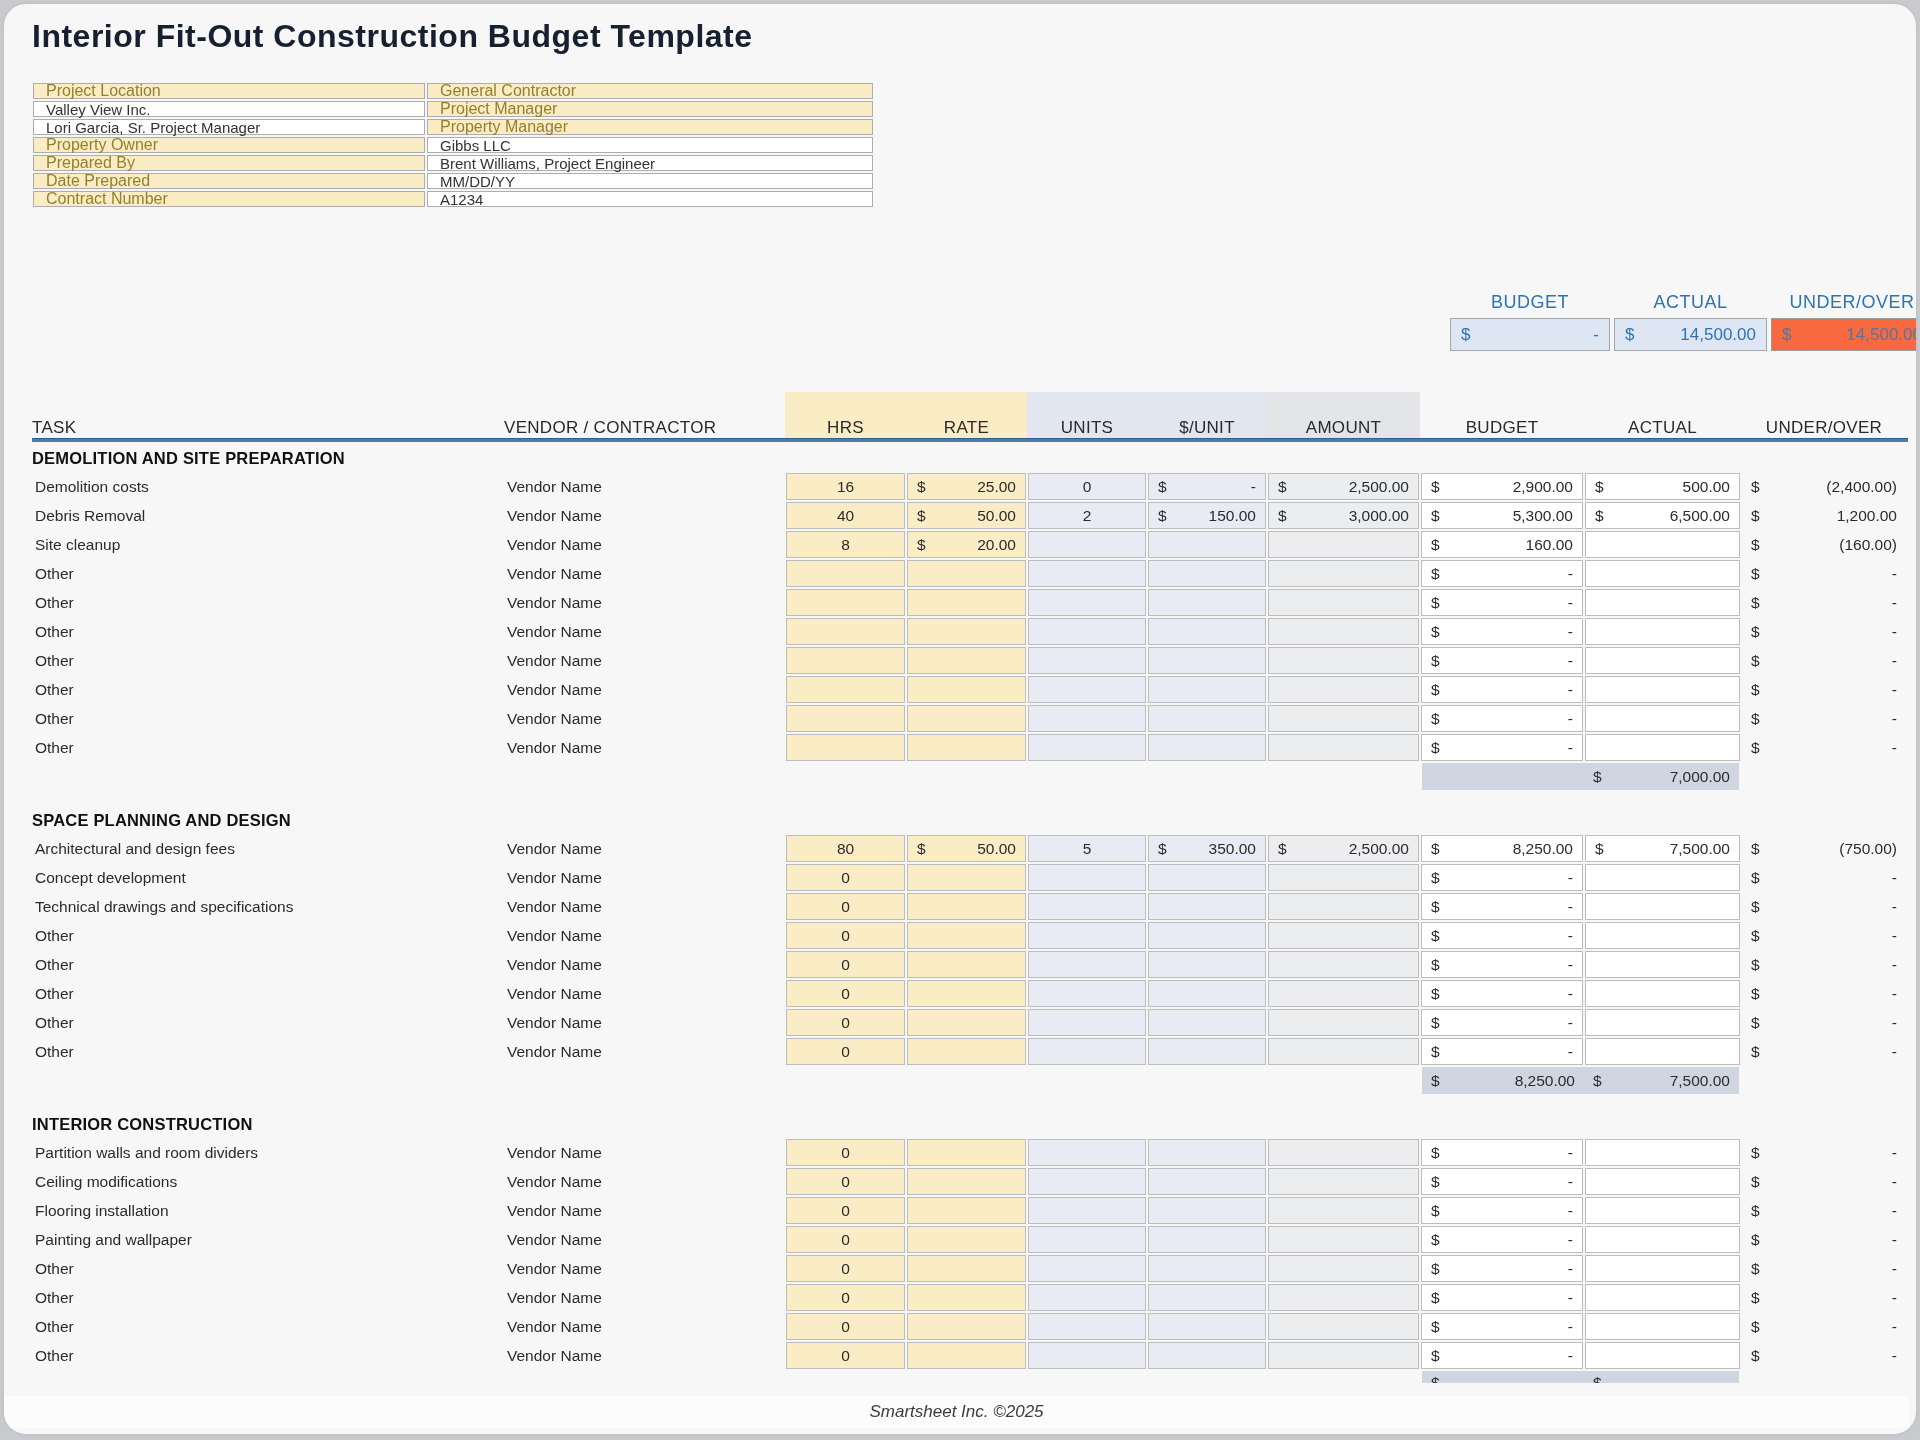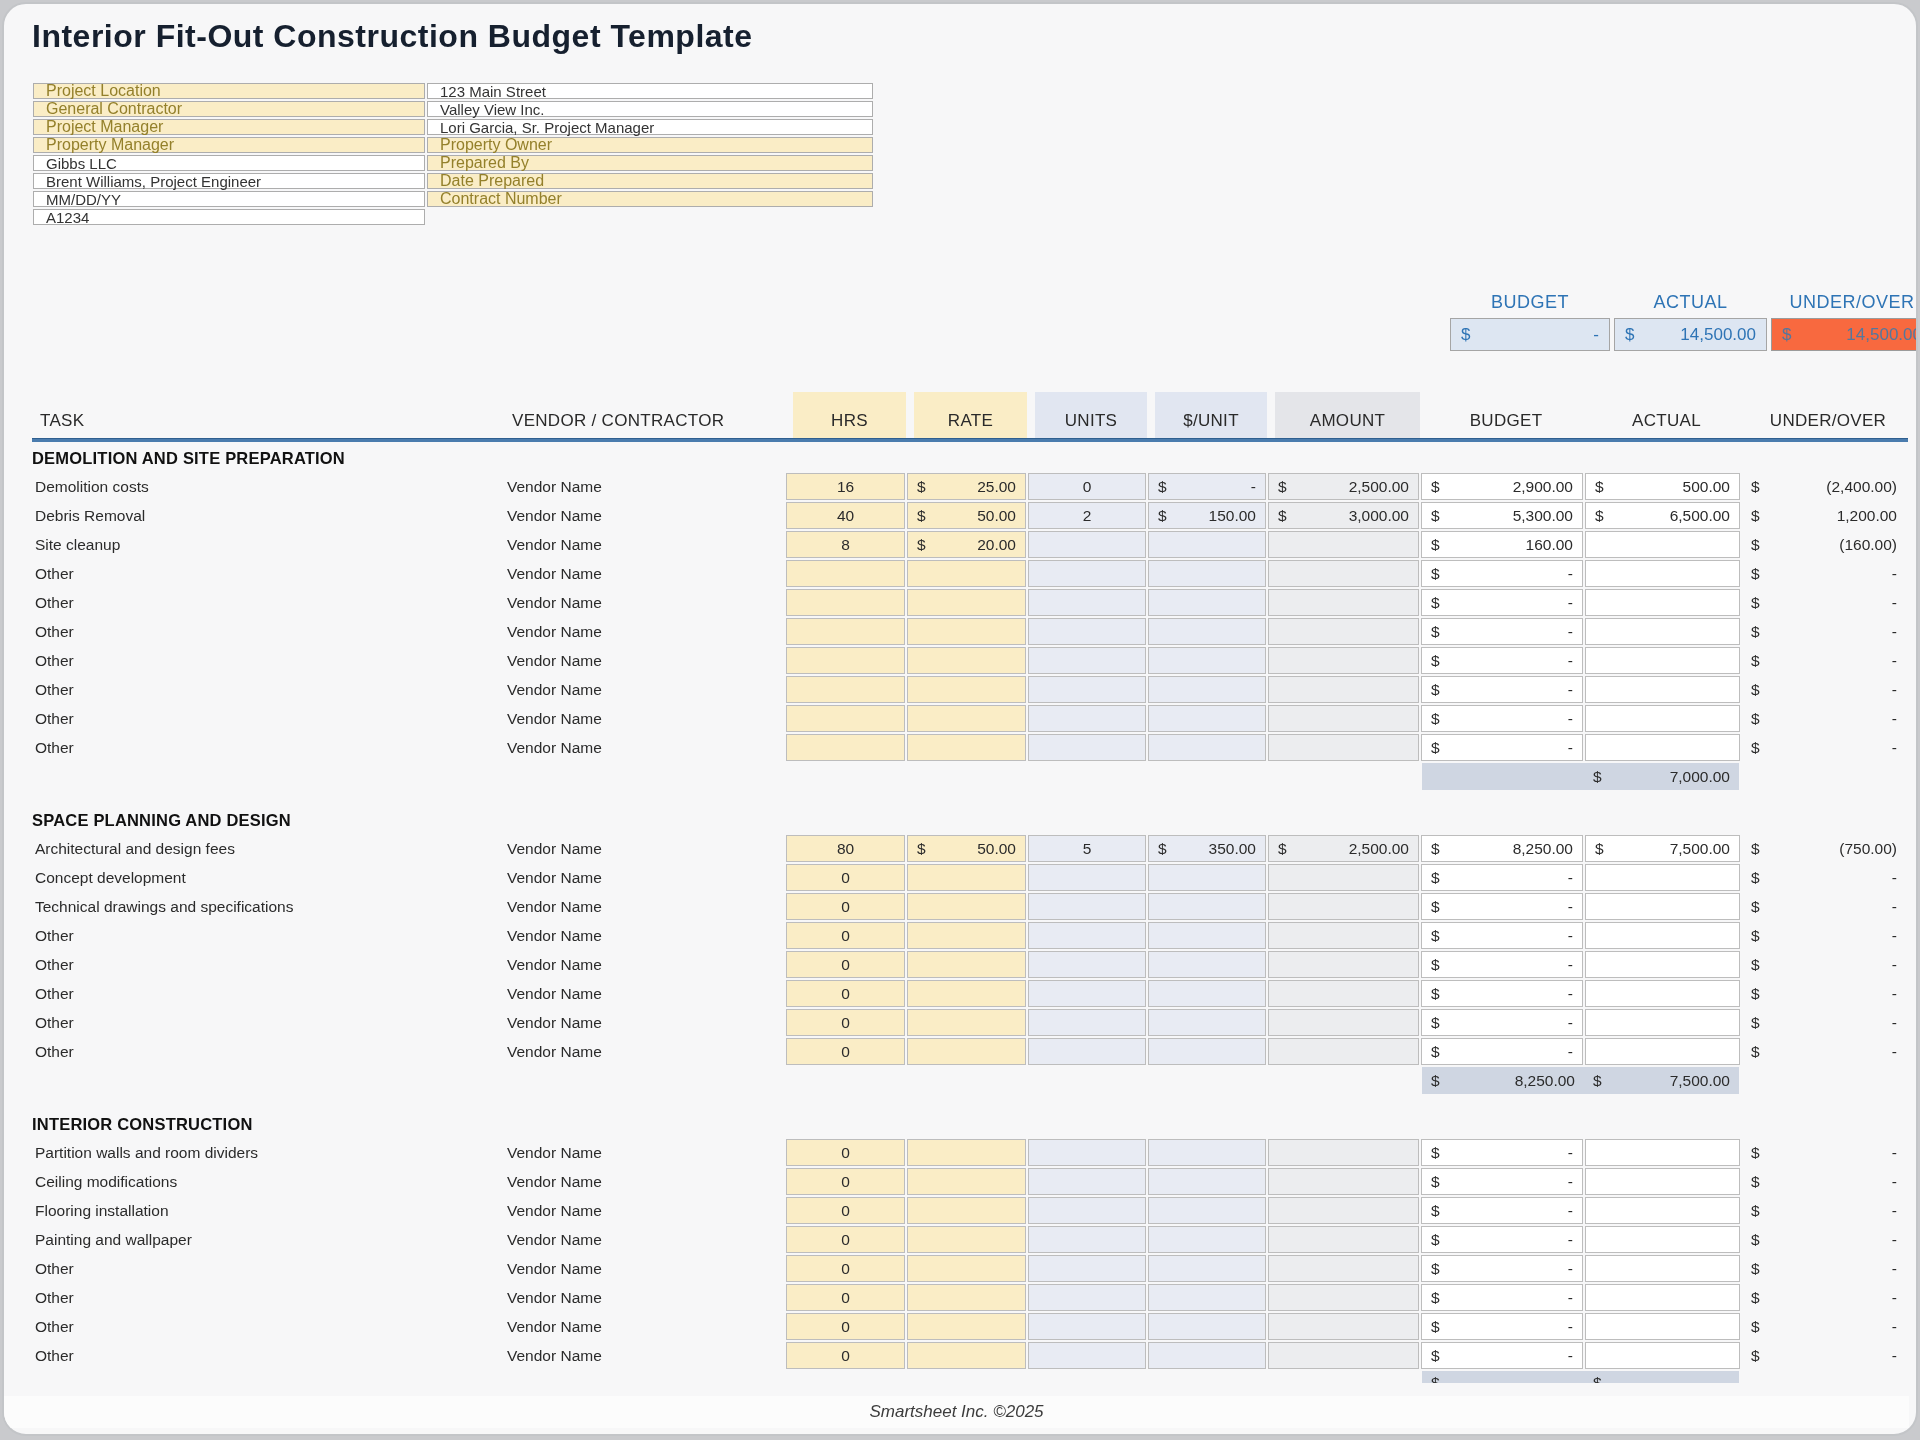--- a/index.html
+++ b/index.html
@@ -43,21 +43,21 @@
   .sum-box.orange{background:var(--orange);color:#54779E;border-color:#9B9B9B;}
   
   .main{position:absolute;left:28px;top:388px;width:1876px;}
   .grid10{display:grid;grid-template-columns:472px 281px 121px 121px 120px 120px 153px 164px 157px 166px;}
   .gh-row{height:44px;}
   .gh{display:flex;align-items:center;justify-content:center;font-size:17px;color:#222;}
   .gh.yellow{grid-column:3/5;background:var(--yellow);border-top:5px solid var(--group-border-blue);}
   .gh.blue{grid-column:5/7;background:var(--materials-head);border-top:5px solid var(--group-border-blue);}
   .gh.gray{grid-column:7/8;background:var(--fixed-head);border-top:5px solid var(--group-border-blue);}
   .ch-row{height:46px;}
-  .ch{display:flex;align-items:flex-end;justify-content:center;padding-bottom:7px;font-size:17px;color:#2A2A2A;letter-spacing:.3px;margin-left:8px;}
+  .ch{display:flex;align-items:flex-end;justify-content:center;font-size:17px;color:#2A2A2A;letter-spacing:.3px;}
   .ch.left{justify-content:flex-start;}
   .ch.c3,.ch.c4{background:var(--yellow);}
   .ch.c5,.ch.c6{background:var(--materials-head);}
   .ch.c7{background:var(--fixed-head);}
   .blue-rule{height:4px;background:var(--line-blue);border-top:1px solid #2F5F8F;}
   
   .section-name{height:27px;display:flex;align-items:center;font-size:16.5px;font-weight:bold;
                 color:#111;letter-spacing:.2px;margin-top:3px;}
   .trow{height:29px;}
   .cell{margin:1px;display:flex;align-items:center;font-size:15.5px;color:#2B2B2B;}
@@ -84,21 +84,20 @@
 </style>
 </head>
 <body>
 
 <div class="frame">
 
   <div class="title">Interior Fit-Out Construction Budget Template</div>
 
   <div class="info" id="info-grid">
       <div class="icell ilabel">Project Location</div>
-      <div class="icell ivalue">123 Main Street</div>
       <div class="icell ilabel">General Contractor</div>
       <div class="icell ivalue">Valley View Inc.</div>
       <div class="icell ilabel">Project Manager</div>
       <div class="icell ivalue">Lori Garcia, Sr. Project Manager</div>
       <div class="icell ilabel">Property Manager</div>
       <div class="icell ilabel">Property Owner</div>
       <div class="icell ivalue">Gibbs LLC</div>
       <div class="icell ilabel">Prepared By</div>
       <div class="icell ivalue">Brent Williams, Project Engineer</div>
       <div class="icell ilabel">Date Prepared</div>

